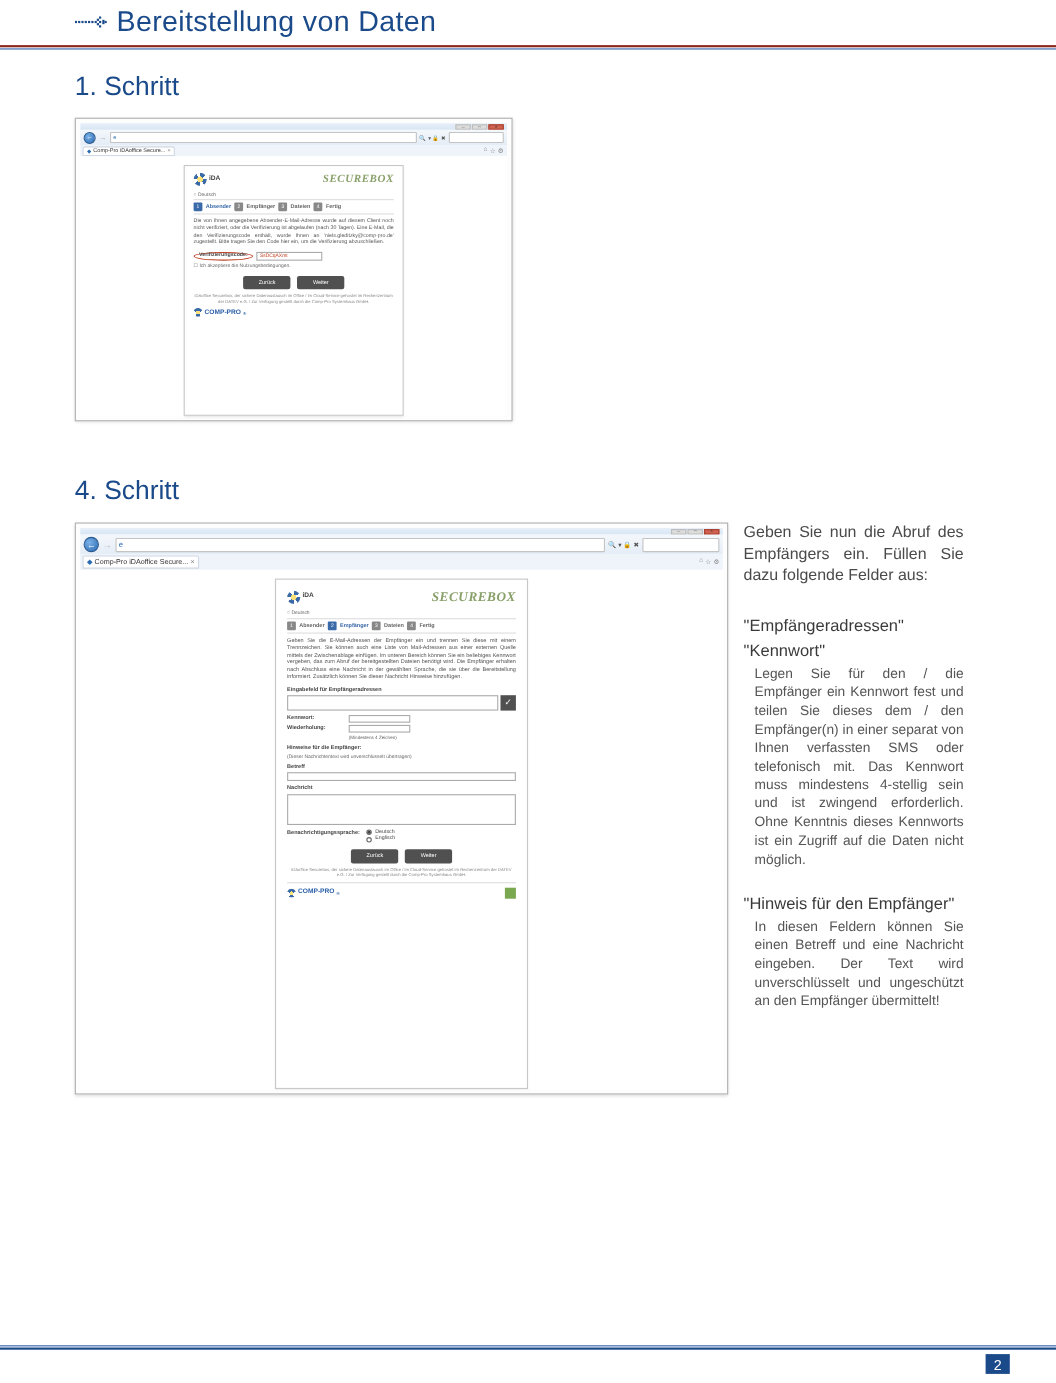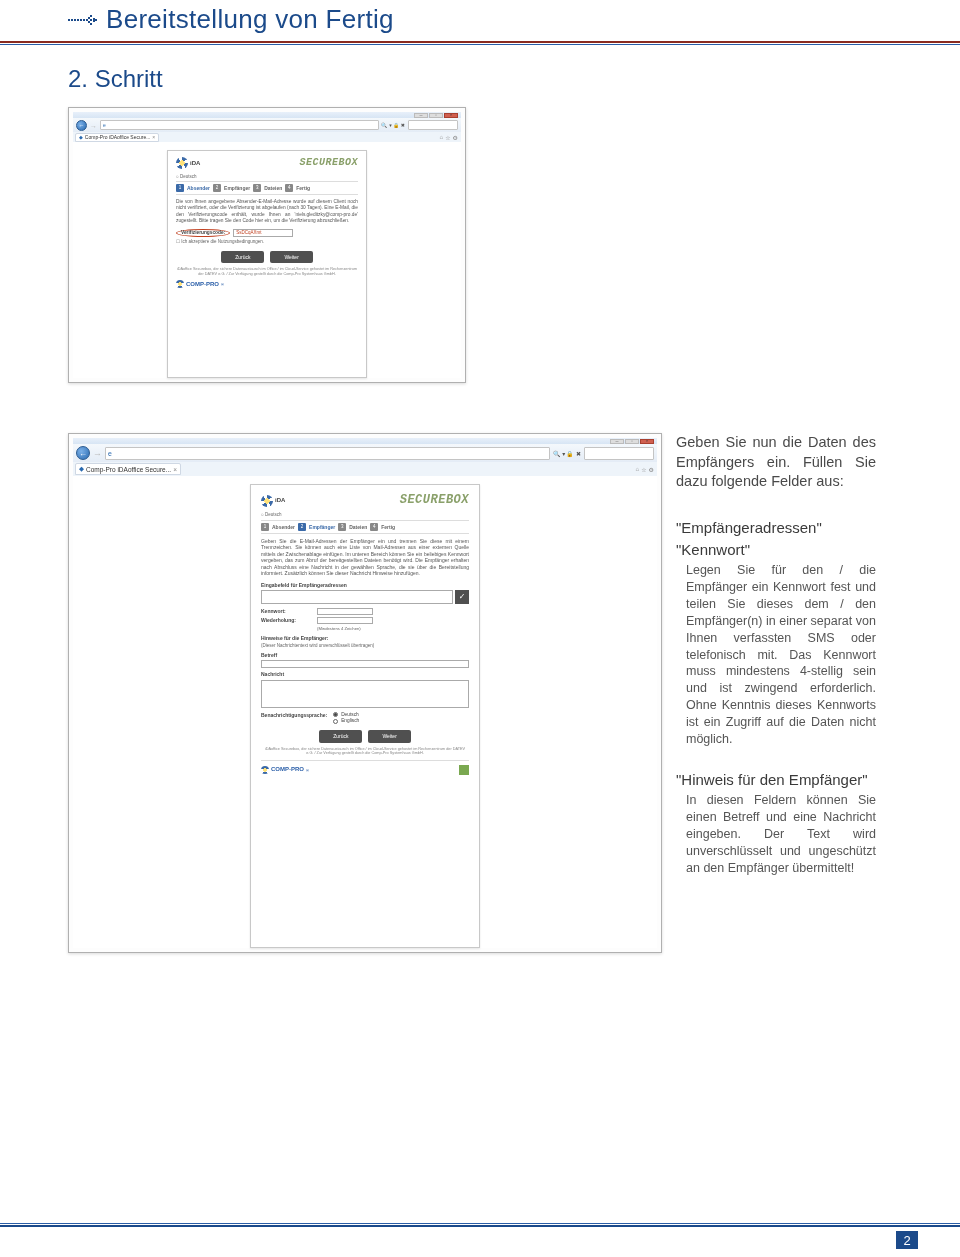--- a/index.html
+++ b/index.html
@@ -108,21 +108,21 @@
     line-height:1.25;
   }
   .shot.large .card{width:230px;font-size:5.5px;padding:8px 10px;}
   .card-head{display:flex;align-items:center;justify-content:space-between;margin-bottom:4px;}
   .logo-ida{display:flex;align-items:center;gap:2px;}
   .logo-sun{
     width:12px;height:12px;border-radius:50%;
     background:radial-gradient(circle,#ffe27a 30%,transparent 31%),conic-gradient(#3b6aa8 0 15%,transparent 15% 25%,#3b6aa8 25% 40%,transparent 40% 50%,#3b6aa8 50% 65%,transparent 65% 75%,#3b6aa8 75% 90%,transparent 90%);
   }
   .logo-txt{font-weight:bold;color:#444;font-size:6px;}
-  .securebox{font-family:Liberation Mono, monospace;font-style:italic;font-weight:bold;color:#8aa06a;font-size:10px;letter-spacing:0.5px;}
+  .securebox{font-family:Liberation Serif, serif;font-style:italic;font-weight:bold;color:#8aa06a;font-size:10px;letter-spacing:0.5px;}
   .shot.large .securebox{font-size:12px;}
   .lang-row{font-size:4.5px;color:#666;margin-bottom:2px;}
   .wizard{display:flex;gap:3px;align-items:center;font-size:5px;color:#666;border-top:1px solid #ddd;border-bottom:1px solid #ddd;padding:2px 0;margin-bottom:4px;}
   .wnum{width:8px;height:8px;background:#888;color:#fff;display:inline-flex;align-items:center;justify-content:center;font-size:4.5px;border-radius:1px;}
   .wnum.active{background:#3b6aa8;}
   .witem{font-weight:bold;}
   .witem.active{color:#3b6aa8;}
   .card-para{color:#555;margin-bottom:5px;text-align:justify;font-size:4.8px;line-height:1.3;}
   .shot.large .card-para{font-size:5px;}
   .fld-row{display:flex;align-items:center;gap:3px;margin-bottom:2px;font-size:4.8px;}
@@ -189,29 +189,29 @@
             <rect x="20" y="7" width="2" height="2"></rect>
           <rect x="22" y="1" width="2" height="2"></rect>
             <rect x="22" y="5" width="2" height="2"></rect>
             <rect x="22" y="9" width="2" height="2"></rect>
           <rect x="25" y="4" width="2" height="2"></rect>
             <rect x="25" y="6" width="2" height="2"></rect>
           <rect x="27" y="5" width="2" height="2"></rect>
         </g>
       </svg>
     </span>
-    <h1 class="page-title">Bereitstellung von Fertig</h1>
+    <h1 class="page-title">Bereitstellung von Daten</h1>
   </div>
   <hr class="hr-red">
   <hr class="hr-blue">
 </div>
 
 <div class="content">
 
-  <h2 class="step-title">2. Schritt</h2>
+  <h2 class="step-title">1. Schritt</h2>
   <div class="step-block">
     <div class="shot small" style="display:flex;flex-direction:column;">
       <div class="brow-top">
         <span class="winbtn">—</span>
         <span class="winbtn">□</span>
         <span class="winbtn close">✕</span>
       </div>
       <div class="brow-bar">
         <span class="back-btn">←</span>
         <span style="color:#bbb;font-size:7px;">→</span>
@@ -267,20 +267,21 @@
           <div class="comppro">
               <span class="sun"></span>
               <span>COMP-PRO</span>
               <span style="font-size:4px;">®</span>
             </div>
         </div>
       </div>
     </div>
   </div>
 
+  <h2 class="step-title">4. Schritt</h2>
   <div class="step-block s4">
     <div class="shot large" style="display:flex;flex-direction:column;">
       <div class="brow-top">
         <span class="winbtn">—</span>
         <span class="winbtn">□</span>
         <span class="winbtn close">✕</span>
       </div>
       <div class="brow-bar">
         <span class="back-btn">←</span>
         <span style="color:#bbb;font-size:9px;">→</span>
@@ -367,21 +368,21 @@
                 <span>COMP-PRO</span>
                 <span style="font-size:4px;">®</span>
               </div>
             <span class="foot-sq"></span>
           </div>
         </div>
       </div>
     </div>
 
     <div class="rtxt s4col">
-      <p class="intro">Geben Sie nun die Daten des Empfängers ein. Füllen Sie dazu folgende Felder aus:</p>
+      <p class="intro">Geben Sie nun die Abruf des Empfängers ein. Füllen Sie dazu folgende Felder aus:</p>
       <div class="sec-h">"Empfängeradressen"</div>
       <div class="sec-h">"Kennwort"</div>
       <div class="sec-p">Legen Sie für den / die Empfänger ein Kennwort fest und teilen Sie dieses dem / den Empfänger(n) in einer separat von Ihnen verfassten SMS oder telefonisch mit. Das Kennwort muss mindestens 4-stellig sein und ist zwingend erforderlich. Ohne Kenntnis dieses Kennworts ist ein Zugriff auf die Daten nicht möglich.</div>
       <div class="sec-h">"Hinweis für den Empfänger"</div>
       <div class="sec-p">In diesen Feldern können Sie einen Betreff und eine Nachricht einge­ben. Der Text wird unverschlüsselt und ungeschützt an den Empfänger übermittelt!</div>
     </div>
   </div>
 
 </div>
 

